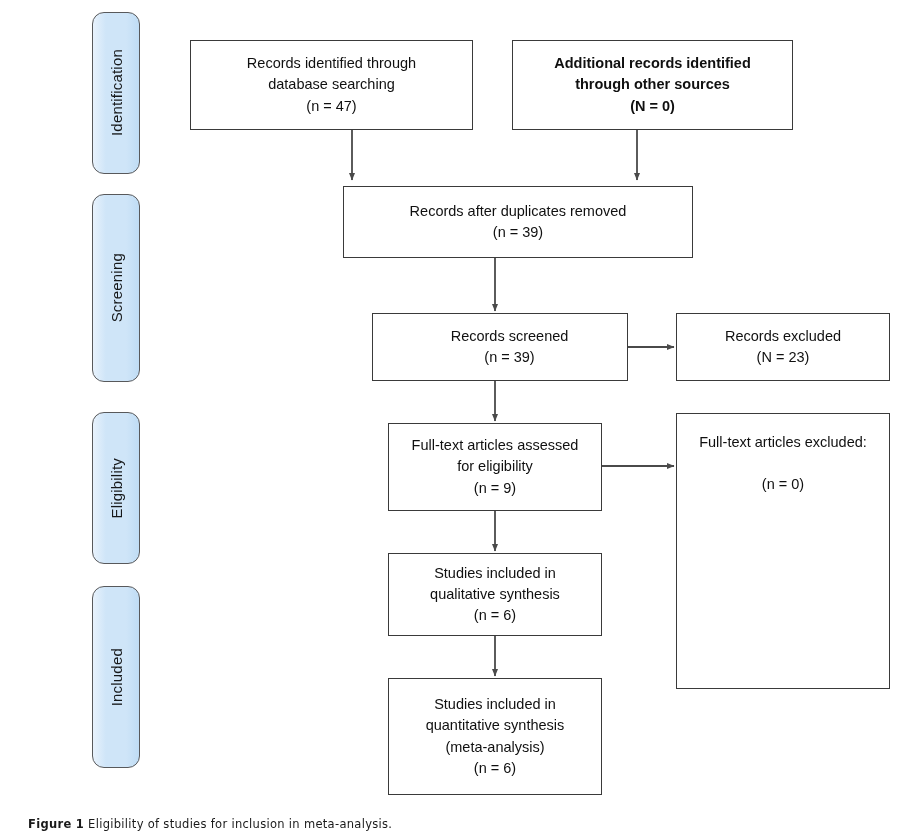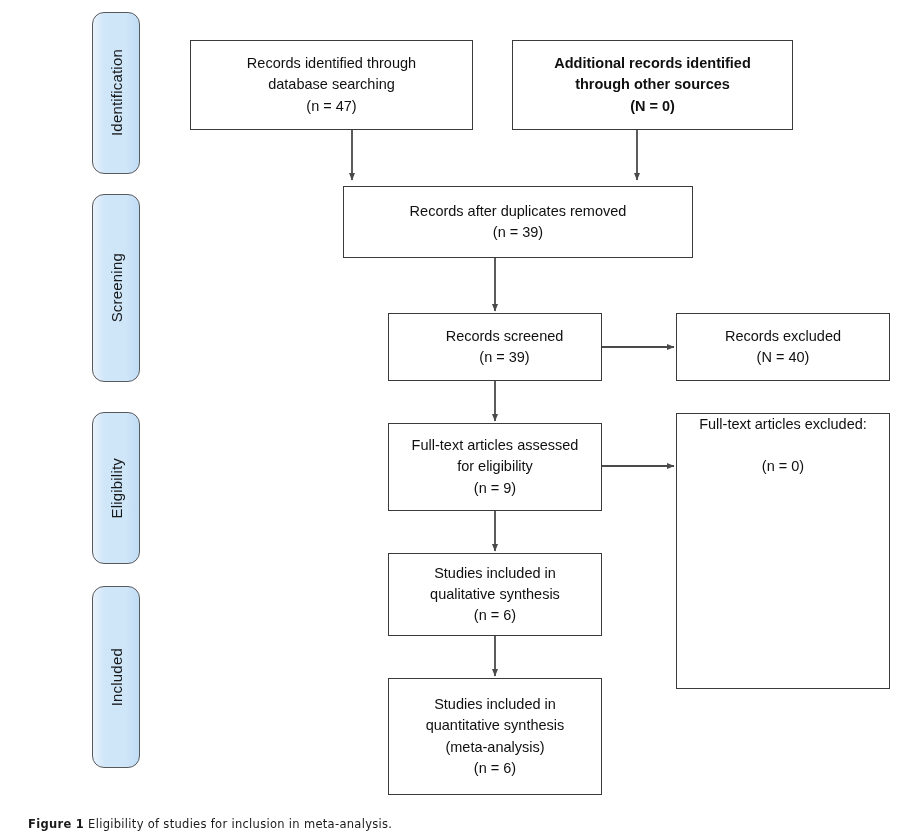--- a/index.html
+++ b/index.html
@@ -64,20 +64,21 @@
     line-height: 1.45;
     color: #101010;
     white-space: pre-line;
     padding: 0 8px;
   }
   .flow-box.align-top .box-text {
     align-self: flex-start;
   }
   .flow-box.align-top {
     align-items: flex-start;
+    padding-top: 18px;
   }
 
   
   .caption {
     position: absolute;
     left: 28px;
     top: 817px;
     font-size: 11.5px;
     color: #1a1a1a;
     font-family: "DejaVu Sans", sans-serif;
@@ -144,28 +145,28 @@
     <span class="box-text">Additional records identified
 through other sources
 (N = 0)</span>
   </div>
 
   <div class="flow-box" style="left:320px; top:186px; width:350px; height:72px;margin-left:23px;">
     <span class="box-text">Records after duplicates removed
 (n = 39)</span>
   </div>
 
-  <div class="flow-box" style="left:388px; top:313px; width:214px; height:68px;padding-left:19px;">
+  <div class="flow-box" style="left:372px; top:313px; width:256px; height:68px;padding-left:19px;">
     <span class="box-text">Records screened
 (n = 39)</span>
   </div>
 
   <div class="flow-box" style="left:676px; top:313px; width:214px; height:68px;">
     <span class="box-text">Records excluded
-(N = 40)</span>
+(N = 23)</span>
   </div>
 
   <div class="flow-box" style="left:388px; top:423px; width:214px; height:88px;">
     <span class="box-text">Full-text articles assessed
 for eligibility
 (n = 9)</span>
   </div>
 
   <div class="flow-box align-top" style="left:676px; top:413px; width:214px; height:276px;">
     <span class="box-text">Full-text articles excluded:

